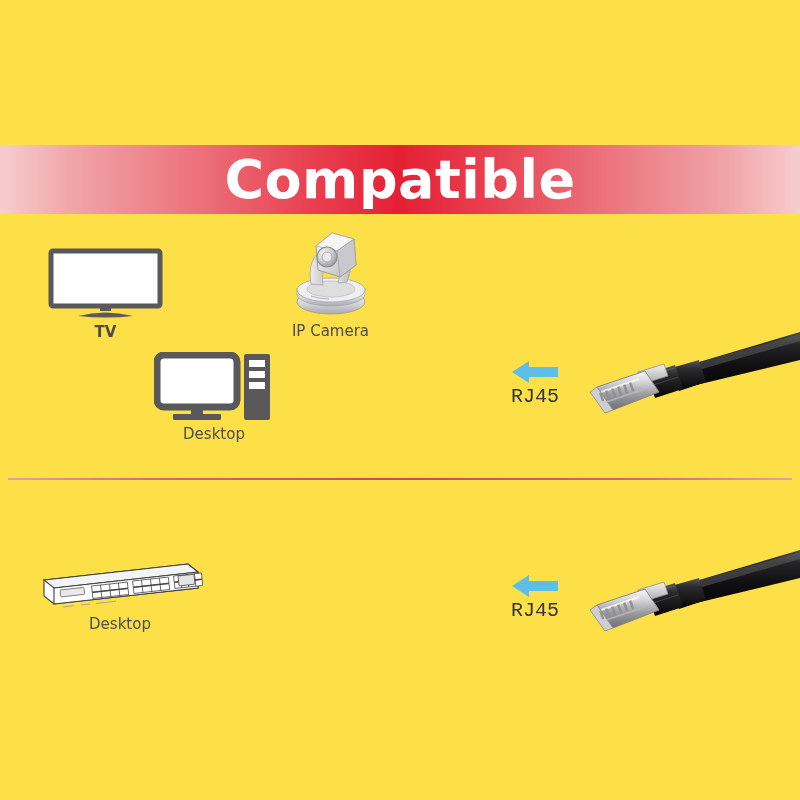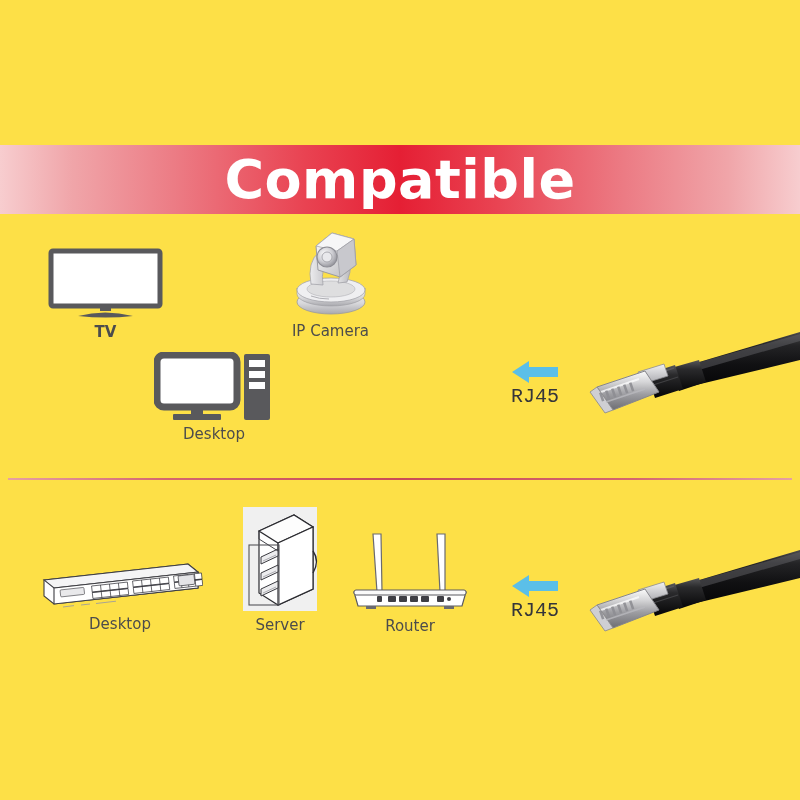--- a/index.html
+++ b/index.html
@@ -281,72 +281,21 @@
 
       <g stroke="#9a9aa0" stroke-width="1" opacity="0.85">
         <line x1="25" y1="57" x2="36" y2="55.6"></line>
         <line x1="43" y1="55" x2="52" y2="54"></line>
         <line x1="58" y1="53.5" x2="78" y2="51.2"></line>
       </g>
     </svg>
     <div class="node-label">Desktop</div>
   </div>
 
-  <div class="node" id="node-server">
-    <svg class="icon-box" width="86" height="108" viewBox="0 0 86 108">
-      <rect x="6" y="2" width="74" height="104" fill="#f0f0f0"></rect>
-
-      <path d="M22 26 L57 10 L76 22 L76 84 L41 100 L22 88 Z" fill="#ffffff" stroke="#2c2c31" stroke-width="1.2"></path>
-      <path d="M22 26 L57 10 L76 22 L41 38 Z" fill="#fdfdfd" stroke="#2c2c31" stroke-width="1.2"></path>
-      <path d="M41 38 L76 22 L76 84 L41 100 Z" fill="#ffffff" stroke="#2c2c31" stroke-width="1.2"></path>
-
-      <rect x="12" y="40" width="30" height="60" fill="none" stroke="#55555a" stroke-width="1.1"></rect>
-
-      <g stroke="#3a3a40" stroke-width="1" fill="#ededef">
-        <path d="M24 52 L41 44 L41 51 L24 59 Z"></path>
-        <path d="M24 68 L41 60 L41 67 L24 75 Z"></path>
-        <path d="M24 84 L41 76 L41 83 L24 91 Z"></path>
-      </g>
-      <g stroke="#9b9ba1" stroke-width="0.8">
-        <line x1="26" y1="56" x2="39" y2="50"></line>
-        <line x1="26" y1="72" x2="39" y2="66"></line>
-        <line x1="26" y1="88" x2="39" y2="82"></line>
-      </g>
-
-      <path d="M22 26 L22 34 L41 46 L41 38" fill="none" stroke="#44444a" stroke-width="1"></path>
-
-      <path d="M76 46 q7 10 0 22" fill="none" stroke="#2c2c31" stroke-width="1.4"></path>
-    </svg>
-    <div class="node-label">Server</div>
-  </div>
-
-  <div class="node" id="node-router">
-    <svg class="icon-box" width="132" height="84" viewBox="0 0 132 84">
-
-      <path d="M33 62 L29 4 L37 4 L38 62 Z" fill="#ffffff" stroke="#6a6a70" stroke-width="1.2"></path>
-      <path d="M96 62 L93 4 L101 4 L101 62 Z" fill="#ffffff" stroke="#6a6a70" stroke-width="1.2"></path>
-
-      <path d="M10 62 L122 62 L118 76 L14 76 Z" fill="#ffffff" stroke="#5a5a60" stroke-width="1.2"></path>
-      <rect x="10" y="60" width="112" height="5" rx="2" fill="#fafafa" stroke="#5a5a60" stroke-width="1"></rect>
-
-      <g fill="#3e3e44">
-        <rect x="44" y="66" width="8" height="6" rx="1"></rect>
-        <rect x="55" y="66" width="8" height="6" rx="1"></rect>
-        <rect x="66" y="66" width="8" height="6" rx="1"></rect>
-        <rect x="77" y="66" width="8" height="6" rx="1"></rect>
-        <rect x="33" y="66" width="5" height="6" rx="1"></rect>
-        <rect x="93" y="66" width="7" height="6" rx="1"></rect>
-        <circle cx="105" cy="69" r="2"></circle>
-      </g>
-
-      <rect x="22" y="76" width="10" height="3" fill="#6a6a70"></rect>
-      <rect x="100" y="76" width="10" height="3" fill="#6a6a70"></rect>
-    </svg>
-    <div class="node-label">Router</div>
-  </div>
+
 
   <div class="node" id="arrow-rj45-bot">
     <svg class="arrow-wrap" width="50" height="28" viewBox="0 0 50 28">
       <path d="M2 14 L19 3 L19 9 L48 9 L48 19 L19 19 L19 25 Z" fill="#5bbfe8"></path>
     </svg>
     <div class="rj45-label">RJ45</div>
   </div>
 
   <svg id="cable-bot" width="225" height="110" viewBox="0 0 225 110">
     <defs>

